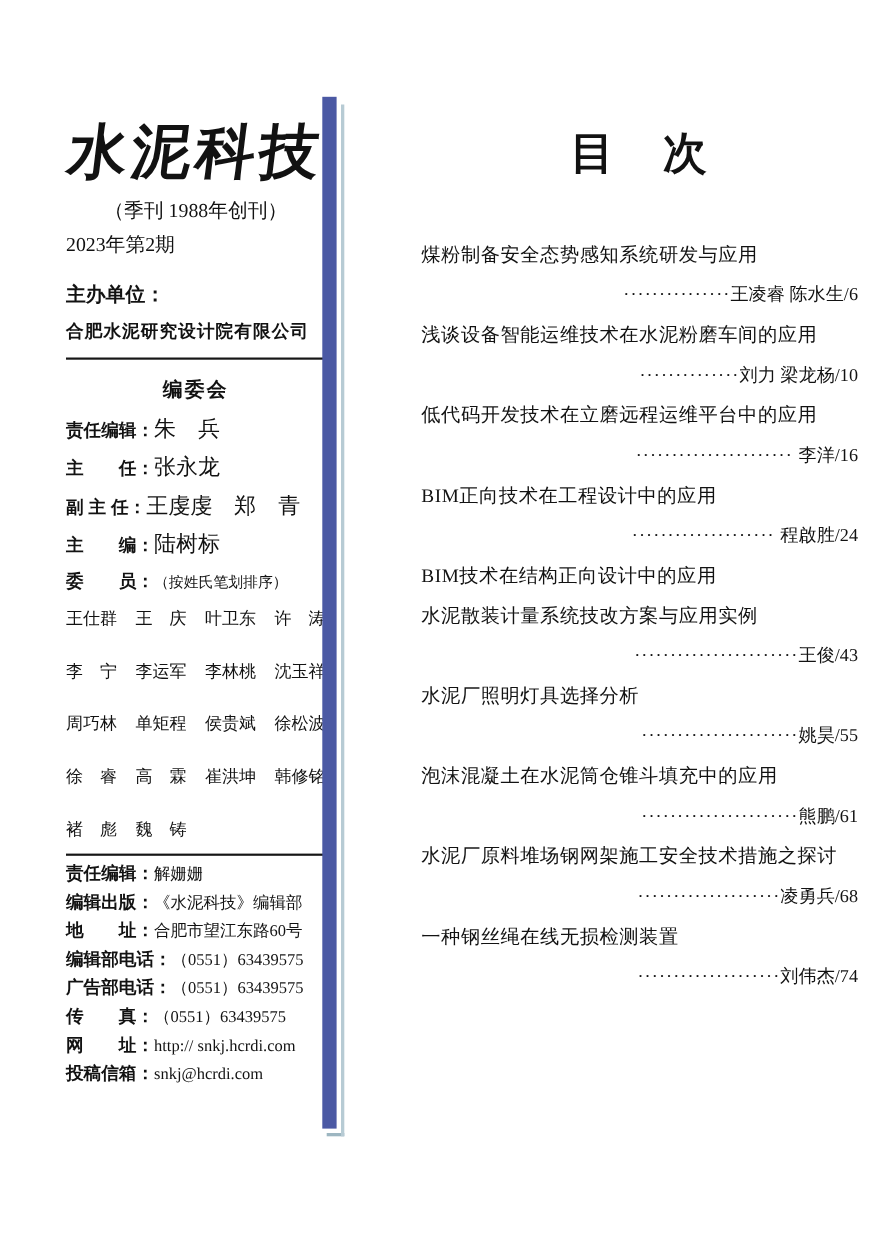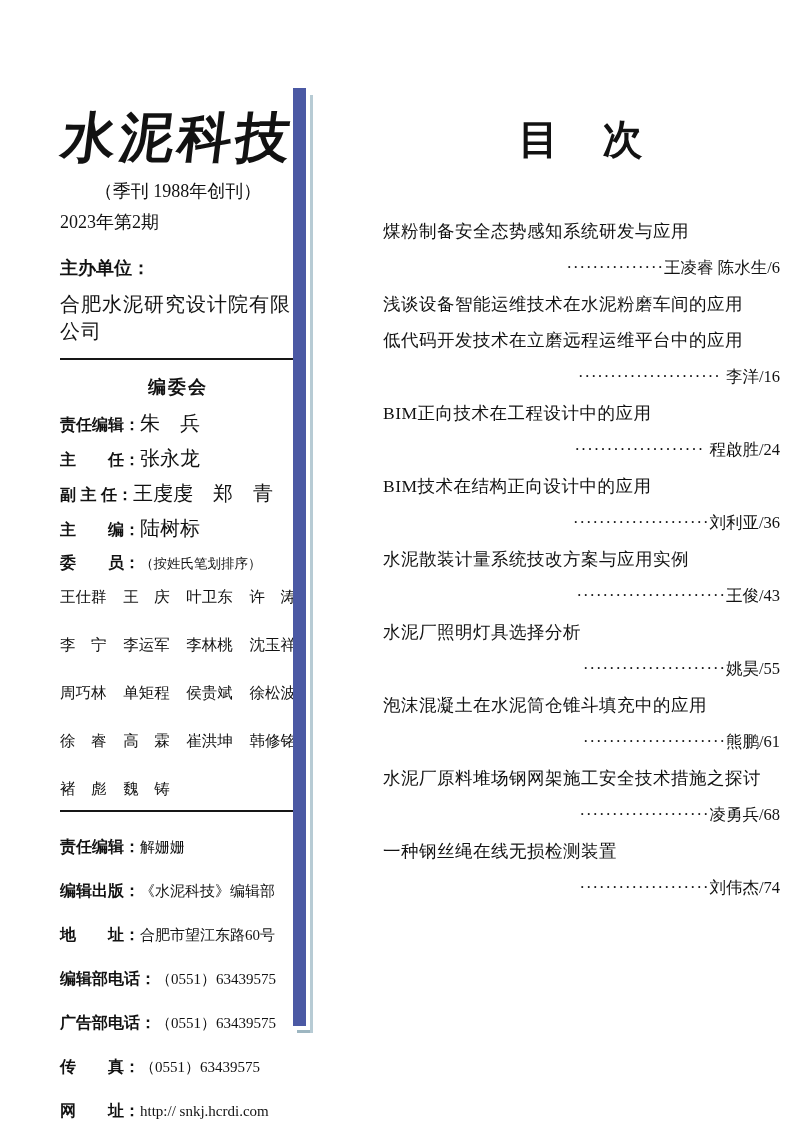--- a/index.html
+++ b/index.html
@@ -17,21 +17,21 @@
     font-size:54px; font-weight:bold; text-align:center; letter-spacing:4px;
     transform:skewX(-7deg); line-height:1.2; white-space:nowrap;
   }
   .journal-subtitle { margin-top:8px;  font-size:18px; text-align:center; }
   .journal-issue    { margin-top:7px;  font-size:18px; text-align:left; }
 
   .organizer-label {
     margin-top:22px; font-size:18px; font-weight:bold;
     font-family:"Liberation Sans","DejaVu Sans",sans-serif;
   }
-  .organizer-value { margin-top:11px; font-size:20px; letter-spacing:1px; }
+  .organizer-value { margin-top:11px; font-size:16px; letter-spacing:1px;font-weight:bold; }
 
   .rule { border:0; border-top:2px solid #161616; margin-top:13px; }
 
   .board-heading {
     margin-top:15px; font-size:18px; font-weight:bold; text-align:center;
     font-family:"Liberation Sans","DejaVu Sans",sans-serif; letter-spacing:2px;
   }
   .board-roles { margin-top:4px; }
   .role-row { margin-top:15px; line-height:18px; white-space:nowrap; }
   .role-label {
@@ -41,21 +41,21 @@
   .role-value { font-size:20px; }
   .role-value.paren { font-size:13.5px; }
 
   .board-members {
     margin-top:16px; display:grid; grid-template-columns:repeat(4,auto);
     justify-content:space-between; row-gap:32px; font-size:15.5px; line-height:16px;
   }
   .member-name { white-space:nowrap; }
 
   .pub-info { margin-top:6px; }
-  .pub-row { margin-top:26px; line-height:17px; white-space:nowrap; }
+  .pub-row { margin-top:8px; line-height:17px; white-space:nowrap; }
   .pub-label {
     font-weight:bold; font-size:16px;
     font-family:"Liberation Sans","DejaVu Sans",sans-serif;
   }
   .pub-value { font-size:15px; }
 
   
   .divider-bar {
     position:absolute; left:293px; top:88px; width:13px; height:938px;
     background:#4b59a4;
@@ -147,32 +147,32 @@
 
   <div class="right-col">
     <div class="toc-heading">目　次</div>
     <div class="toc-list">
         <div class="toc-article">
           <div class="article-title">煤粉制备安全态势感知系统研发与应用</div>
           <div class="article-authors"><span class="leader">···············</span><span>王凌睿 陈水生/6</span></div>
         </div>
         <div class="toc-article">
           <div class="article-title">浅谈设备智能运维技术在水泥粉磨车间的应用</div>
+          <div class="article-authors"><span class="leader">··············</span><span>刘力 梁龙杨/10</span></div>
         </div>
         <div class="toc-article">
           <div class="article-title">低代码开发技术在立磨远程运维平台中的应用</div>
           <div class="article-authors"><span class="leader">······················ </span><span>李洋/16</span></div>
         </div>
         <div class="toc-article">
           <div class="article-title">BIM正向技术在工程设计中的应用</div>
           <div class="article-authors"><span class="leader">···················· </span><span>程啟胜/24</span></div>
         </div>
         <div class="toc-article">
           <div class="article-title">BIM技术在结构正向设计中的应用</div>
-          <div class="article-authors"><span class="leader">·····················</span><span>刘利亚/36</span></div>
         </div>
         <div class="toc-article">
           <div class="article-title">水泥散装计量系统技改方案与应用实例</div>
           <div class="article-authors"><span class="leader">·······················</span><span>王俊/43</span></div>
         </div>
         <div class="toc-article">
           <div class="article-title">水泥厂照明灯具选择分析</div>
           <div class="article-authors"><span class="leader">······················</span><span>姚昊/55</span></div>
         </div>
         <div class="toc-article">

